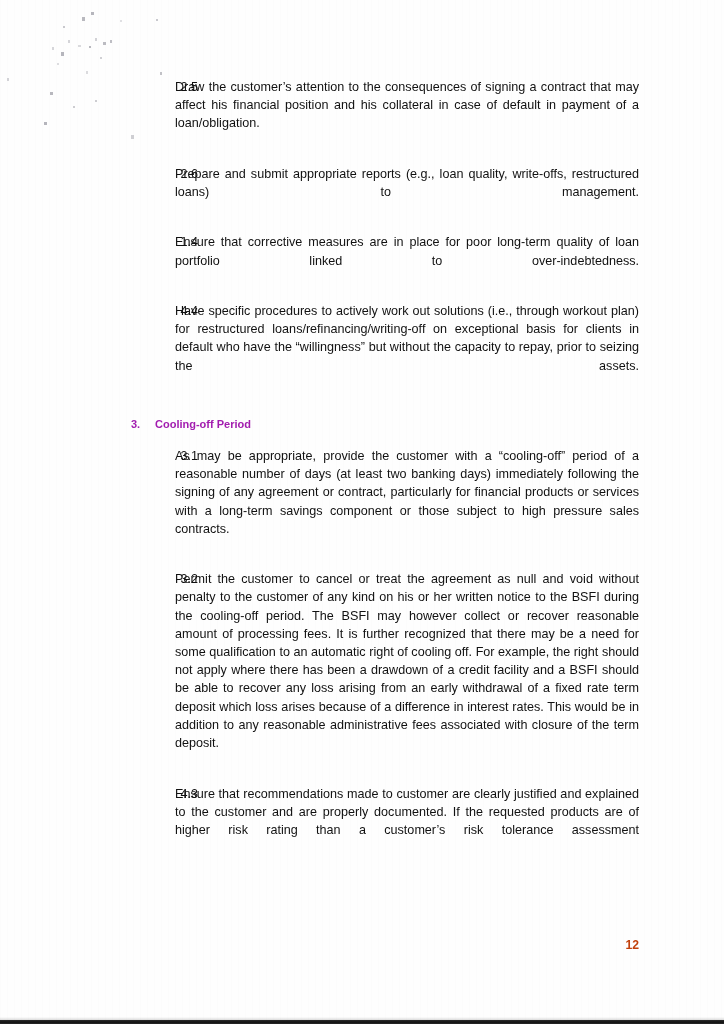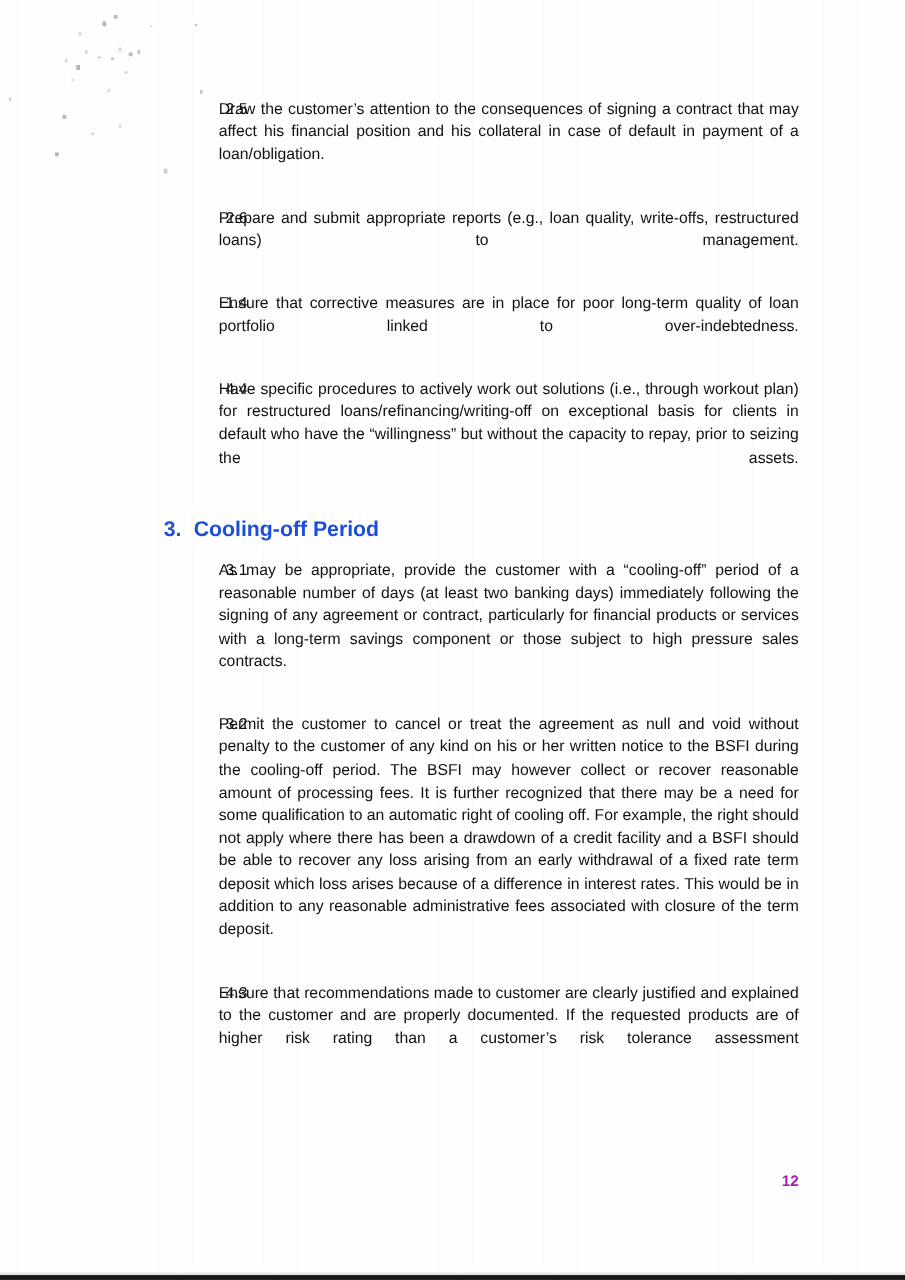--- a/index.html
+++ b/index.html
@@ -99,22 +99,22 @@
   }
   
   .para .body::after {
     content: "";
     display: inline-block;
     width: 100%;
   }
 
   .section-head {
     position: relative;
-    color: #1d4ed8;
-    font-size: 17px;
+    color: #a21caf;
+    font-size: 11px;
     line-height: 18px;
     font-weight: bold;
     margin: 22px 0 14px 0;
     padding-left: 0;
   }
   .section-head .snum {
     display: inline-block;
     width: 24px;
   }
   .section-head .stitle {
@@ -122,21 +122,21 @@
   }
 
   #page-number {
     position: absolute;
     left: 0;
     top: 938px;
     width: 639px;
     text-align: right;
     font-size: 12.2px;
     font-weight: bold;
-    color: #a21caf;
+    color: #c2410c;
   }
 </style>
 </head>
 <body>
 
 <div id="page">
 
   <div id="scan-streaks"></div>
 
   <div id="speckles">

